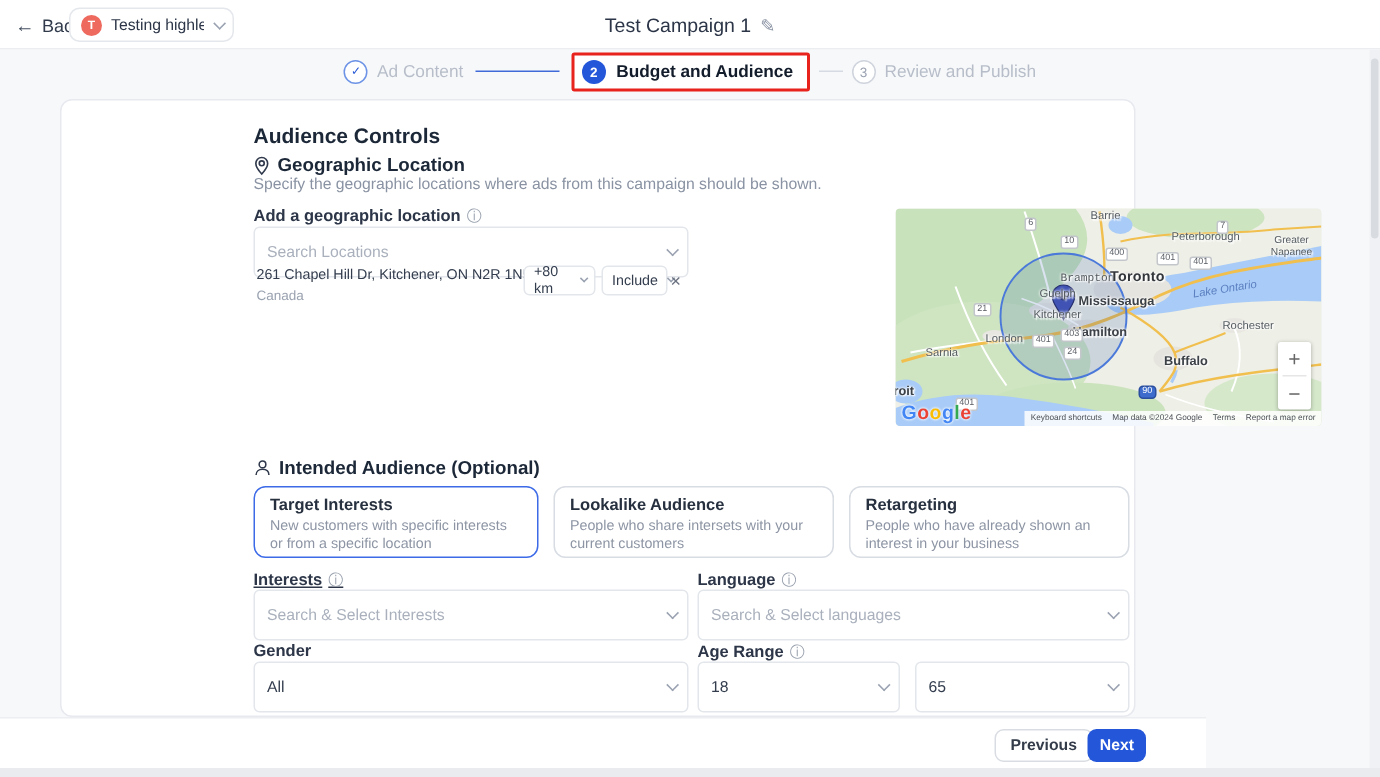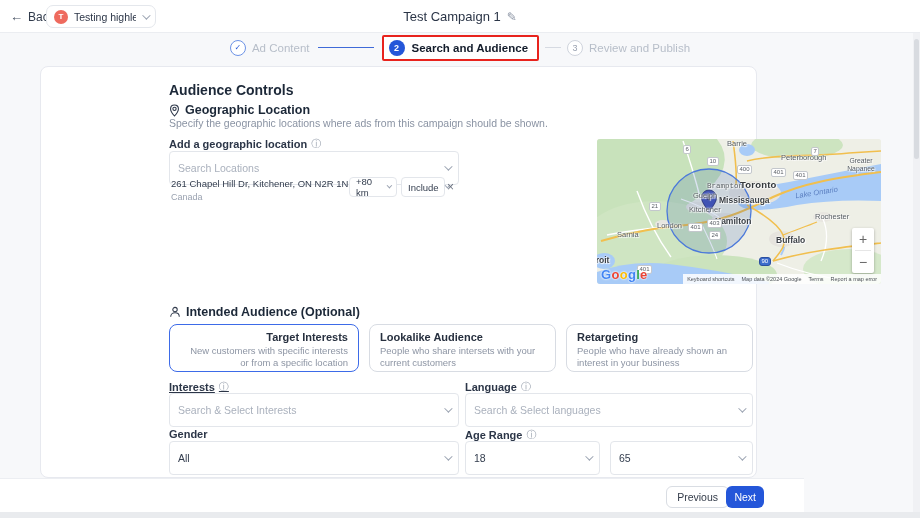--- a/index.html
+++ b/index.html
@@ -69,21 +69,21 @@
   .attrib { position:absolute; right:0; bottom:0; height:10px; background:rgba(255,255,255,.85); display:flex; align-items:center; gap:7px; padding:0 4px; font-size:5.5px; color:#4a4f55; }
   .attrib span { white-space:nowrap; }
 
   
   .aud-card { position:absolute; top:257px; height:48px; border:1px solid #d8dce3; border-radius:8px; background:#fff; padding:6px 10px; cursor:pointer; }
   .aud-card.selected { border:1.5px solid #3d6be8; }
   .aud-title { font-size:11px; font-weight:bold; color:#27303f; margin-bottom:2px; }
   .aud-desc { font-size:9.5px; color:#8d95a4; line-height:1.3; }
 
   
-  .footer { position:absolute; left:0; top:478px; width:804px; height:34px; background:#fff; border-top:1px solid #eceef2; }
+  .footer { position:absolute; left:0; top:478px; width:804px; height:34px; background:#fff; border-top:1px solid #eceef2;font-weight:bold; }
   .btn-prev { position:absolute; right:75px; top:7px; height:22px; padding:0 10px; background:#fff; border:1px solid #d9dde3; border-radius:6px; font-size:10.5px; color:#343c4a; display:flex; align-items:center; cursor:pointer; }
   .btn-next { position:absolute; right:40px; top:7px; height:22px; padding:0 8px; background:#2456d9; border:none; border-radius:6px; font-size:10.5px; color:#fff; display:flex; align-items:center; cursor:pointer; }
   .bottom-strip { position:absolute; left:0; top:512px; width:920px; height:6px; background:#e9ebee; }
 
   
   .sbar { position:absolute; right:0; top:33px; width:7px; height:479px; background:#f0f1f4; }
   .sthumb { position:absolute; right:1px; top:6px; width:5px; height:120px; background:#d8dbe0; border-radius:3px; }
 </style>
 </head>
 <body>
@@ -109,21 +109,21 @@
   <div class="stepper">
     <div class="step">
       <span class="circ done">
           <span>✓</span>
         </span>
       <span class="step-label">Ad Content</span>
     </div>
     <div class="conn blue"></div>
     <div class="hl-red">
       <span class="circ active">2</span>
-      <span class="step-label active">Search and Audience</span>
+      <span class="step-label active">Budget and Audience</span>
     </div>
     <div class="conn gray"></div>
     <div class="step">
       <span class="circ todo">3</span>
       <span class="step-label">Review and Publish</span>
     </div>
   </div>
 
   <div class="card">
     <div class="content">
@@ -249,21 +249,21 @@
       </div>
 
       <div class="sec-head" style="left:0; top:238px;">
         <svg width="12" height="12" viewBox="0 0 14 14">
             <circle cx="7" cy="4.2" r="2.6" fill="none" stroke="#303a4c" stroke-width="1.2"></circle>
             <path d="M2 12.5 C2 9.5 4.2 8 7 8 C9.8 8 12 9.5 12 12.5" fill="none" stroke="#303a4c" stroke-width="1.2"></path>
           </svg>
         <span>Intended Audience (Optional)</span>
       </div>
 
-      <div class="aud-card selected" style="left:0; width:190px;text-align:right;">
+      <div class="aud-card selected" style="left:0; width:190px;">
         <div class="aud-title">Target Interests</div>
         <div class="aud-desc">New customers with specific interests or from a specific location</div>
       </div>
       <div class="aud-card" style="left:200px; width:187px;">
         <div class="aud-title">Lookalike Audience</div>
         <div class="aud-desc">People who share intersets with your current customers</div>
       </div>
       <div class="aud-card" style="left:397px; width:187px;">
         <div class="aud-title">Retargeting</div>
         <div class="aud-desc">People who have already shown an interest in your business</div>

